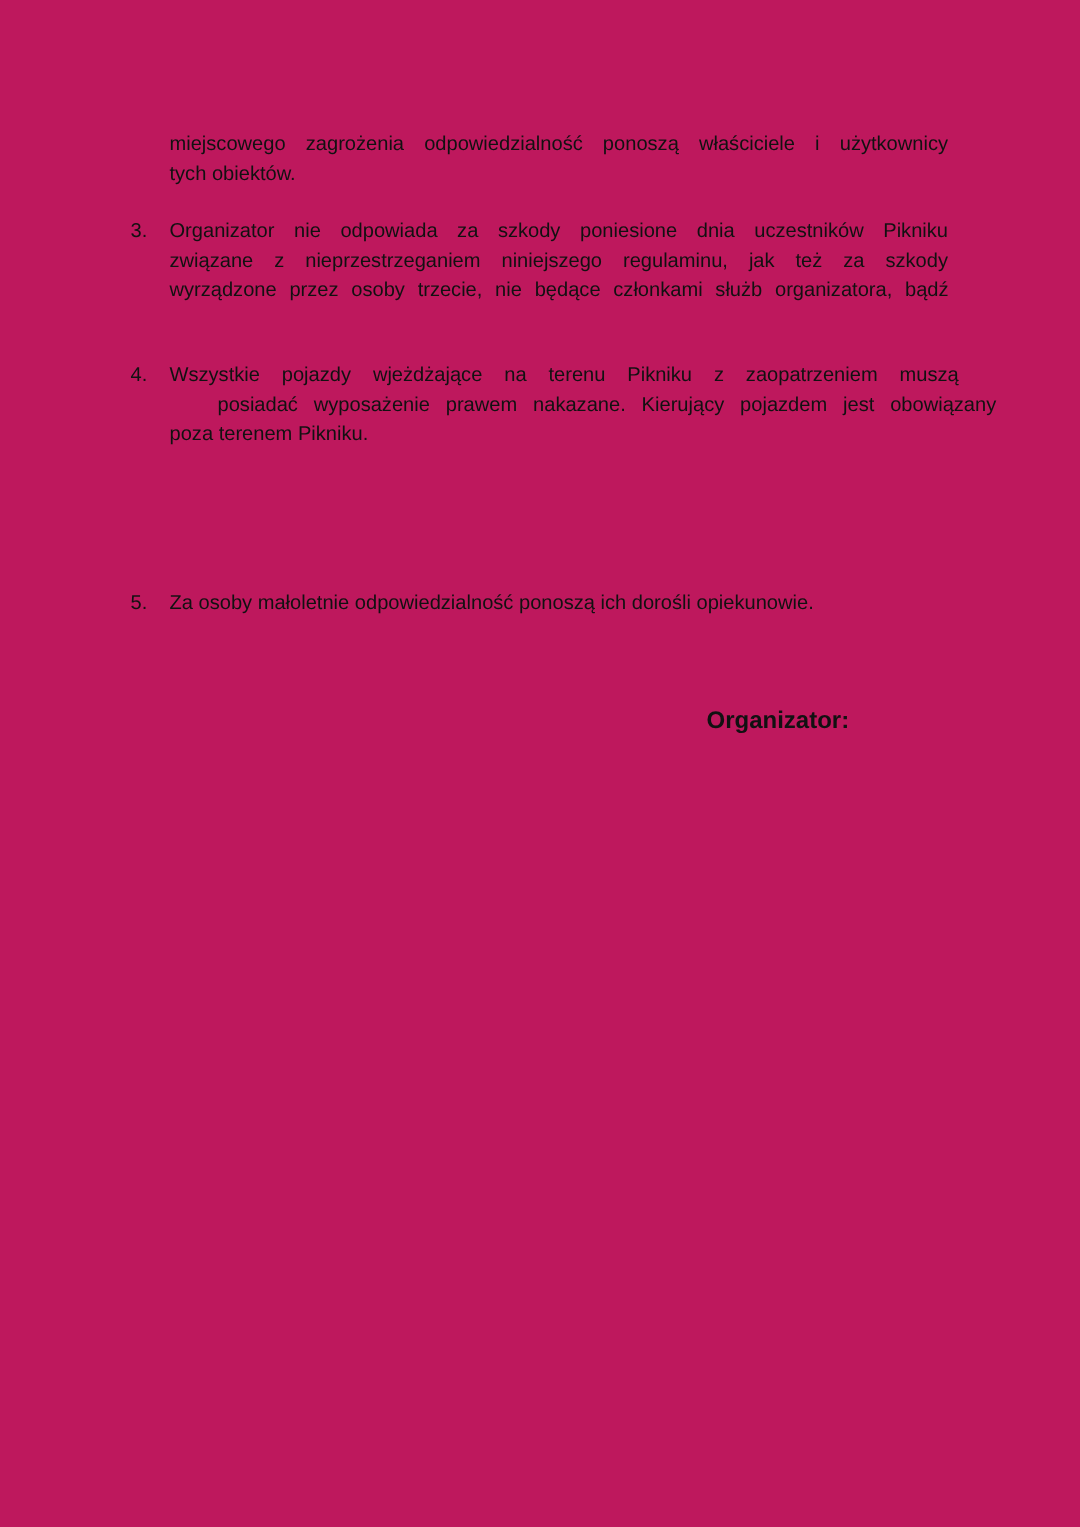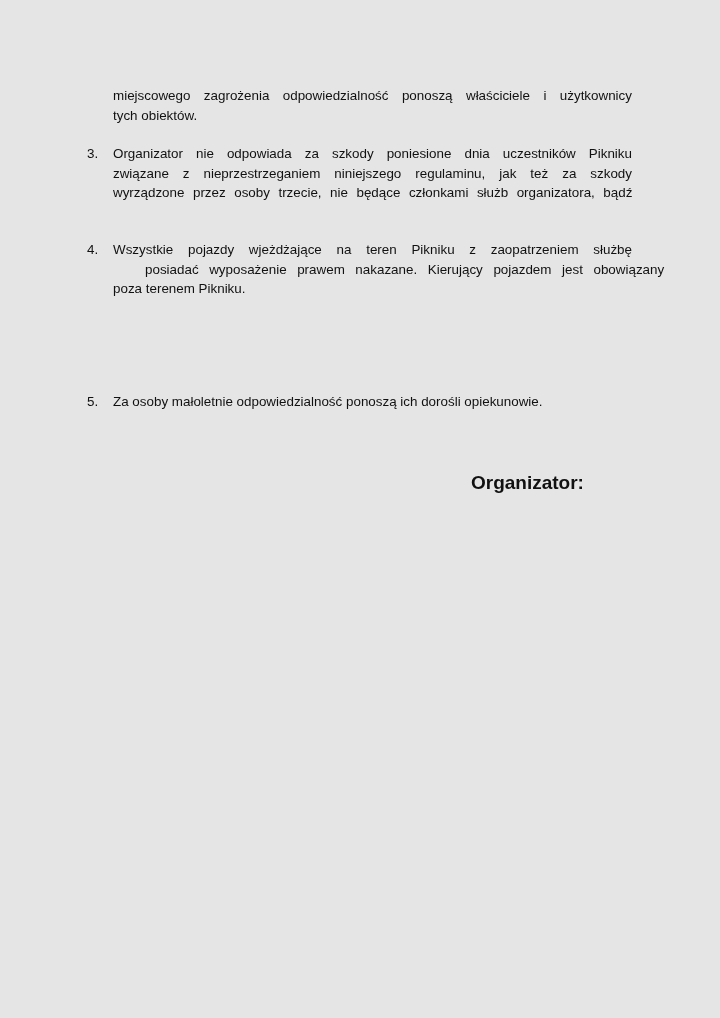--- a/index.html
+++ b/index.html
@@ -15,21 +15,21 @@
       font-family: "Liberation Sans", sans-serif;
       font-size: 13.4px;
       color: #111111;
     }
     .page {
       position: absolute;
       left: 0;
       top: 0;
       width: 720px;
       height: 1018px;
-      background: #e5e5e5;
+      background: #be185d;
     }
     .para {
       position: absolute;
       left: 113px;
       width: 519px;
       line-height: 19.5px;
       text-align: justify;
       margin: 0;
     }
     .item {
@@ -55,21 +55,21 @@
       white-space: nowrap;
     }
     .line.last {
       text-align-last: left;
     }
     .signature {
       position: absolute;
       left: 471px;
       top: 472px;
       font-weight: bold;
-      font-size: 19px;
+      font-size: 16px;
     }
   </style>
 </head>
 <body>
 
 <div class="page">
 
   <div class="para" style="top:86px;">
     <span class="line" style="display: block; word-spacing: 9.66667px;">miejscowego zagrożenia odpowiedzialność ponoszą właściciele i użytkownicy</span>
     <span class="line last">tych obiektów.</span>
@@ -80,21 +80,21 @@
     <div class="body">
       <span class="line" style="display: block; word-spacing: 8.375px;">Organizator nie odpowiada za szkody poniesione dnia uczestników Pikniku</span>
       <span class="line" style="display: block; word-spacing: 10.25px;">związane z nieprzestrzeganiem niniejszego regulaminu, jak też za szkody</span>
       <span class="line" style="display: block; word-spacing: 4.77778px;">wyrządzone przez osoby trzecie, nie będące członkami służb organizatora, bądź</span>
     </div>
   </div>
 
   <div class="item" style="top:240px;">
     <span class="num">4.</span>
     <div class="body">
-      <span class="line" style="display: block; word-spacing: 10.875px;">Wszystkie pojazdy wjeżdżające na teren Pikniku z zaopatrzeniem służbę</span>
+      <span class="line" style="display: block; word-spacing: 10.875px;">Wszystkie pojazdy wjeżdżające na terenu Pikniku z zaopatrzeniem muszą</span>
       <span class="line" style="display: block; word-spacing: 6.85714px; margin-left: 32px;">posiadać wyposażenie prawem nakazane. Kierujący pojazdem jest obowiązany</span>
       <span class="line last">poza terenem Pikniku.</span>
     </div>
   </div>
 
   <div class="item" style="top:392px;">
     <span class="num">5.</span>
     <div class="body">
       <span class="line last">Za osoby małoletnie odpowiedzialność ponoszą ich dorośli opiekunowie.</span>
     </div>

